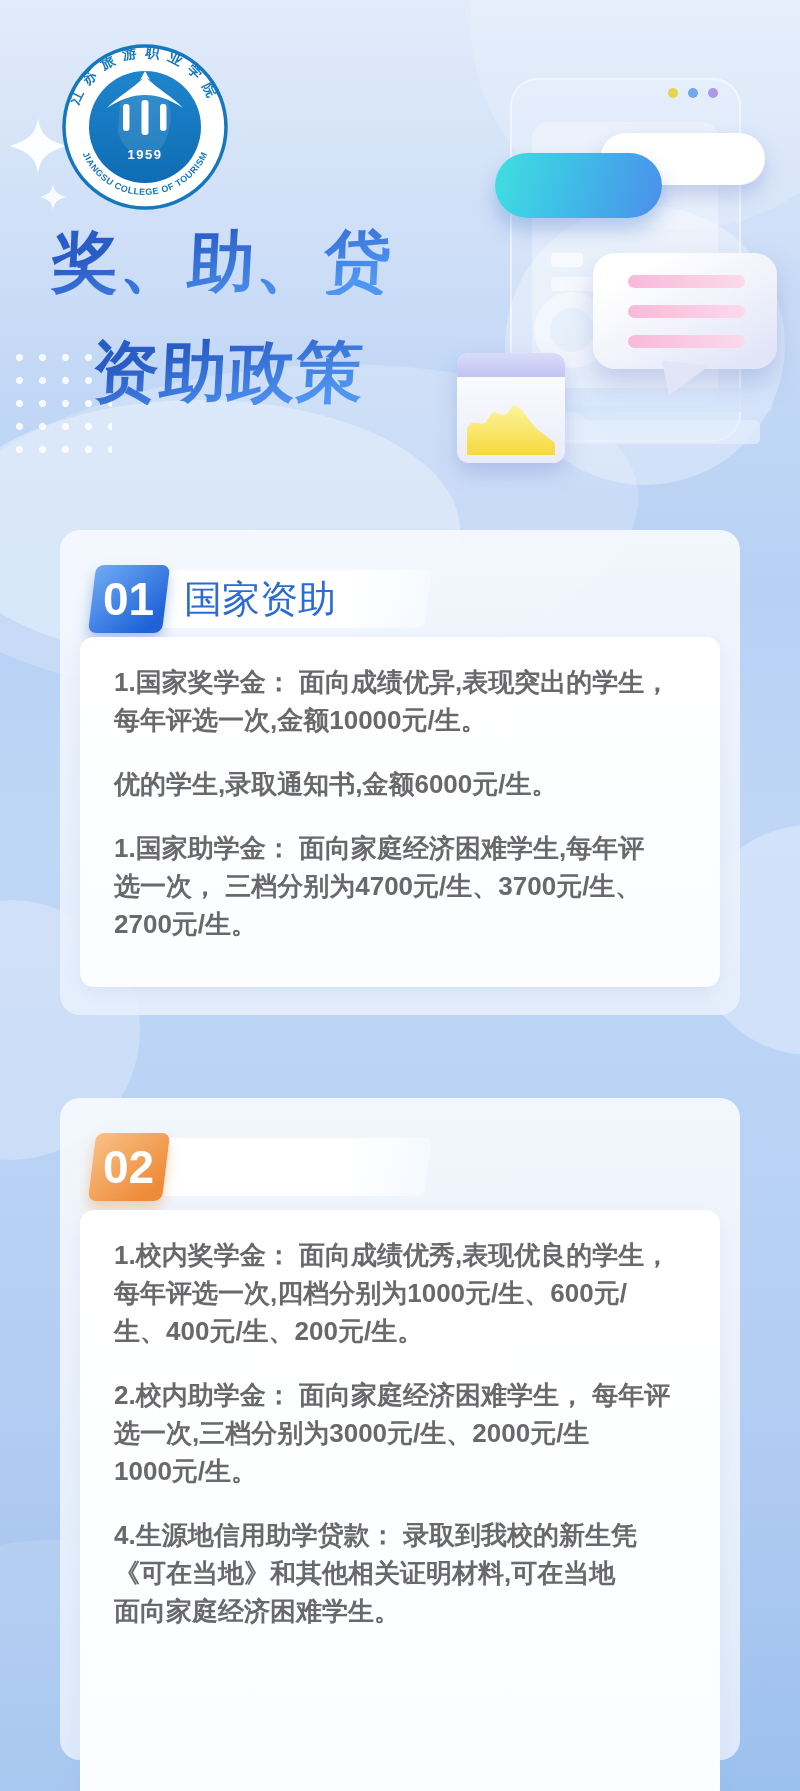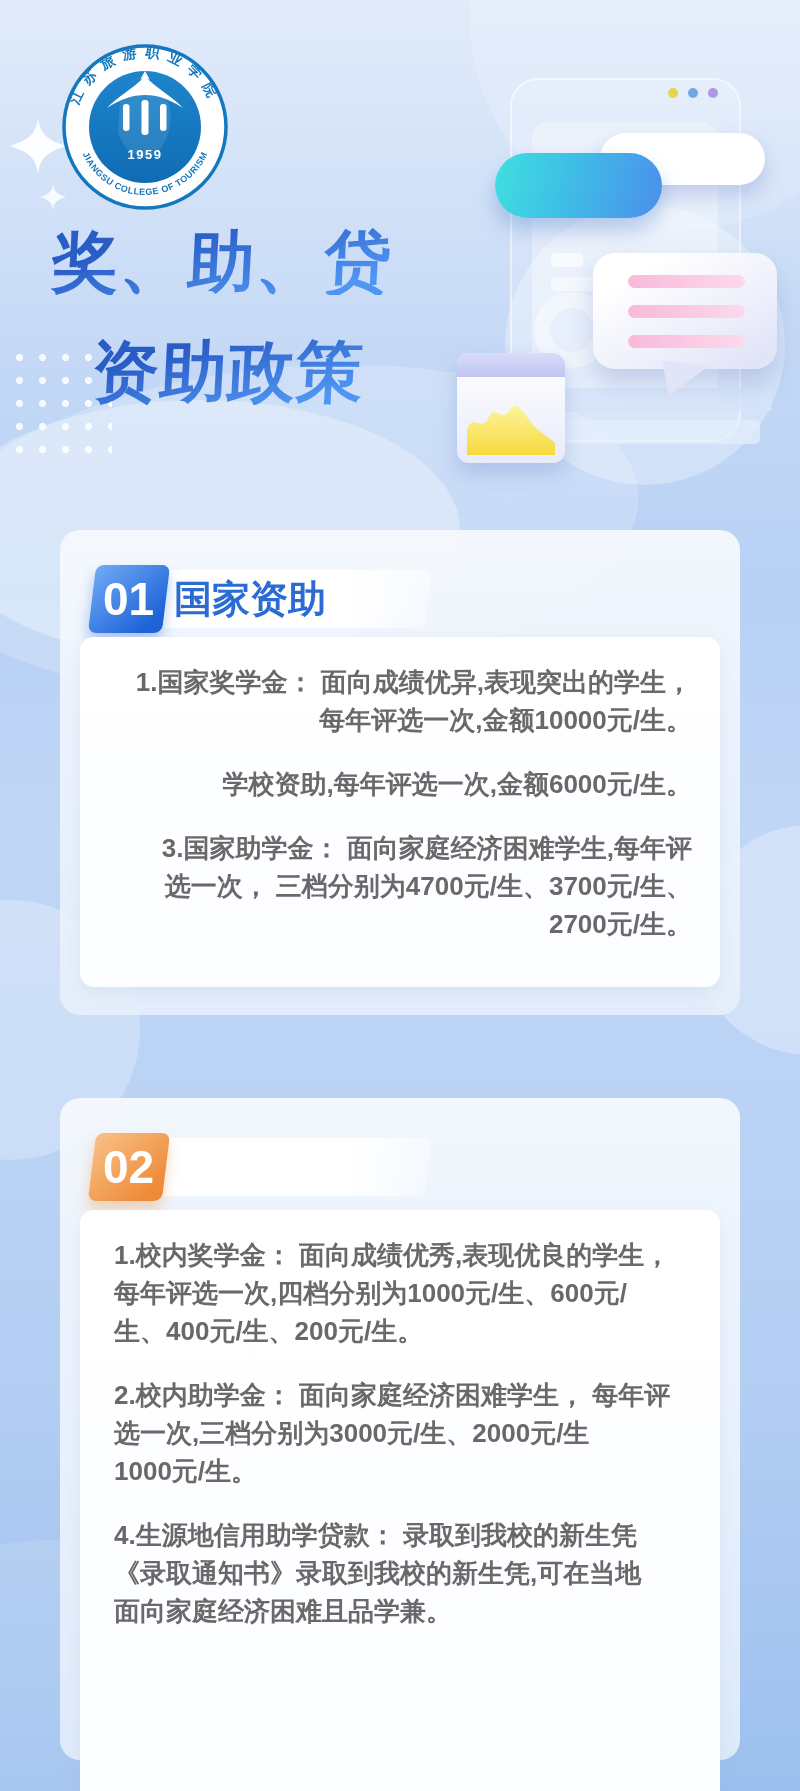--- a/index.html
+++ b/index.html
@@ -70,28 +70,28 @@
         background:linear-gradient(180deg,rgba(247,250,254,.92),rgba(233,241,252,.85));}
   .card1{top:530px; height:485px;}
   .card2{top:1098px; height:662px;}
   .strip{position:absolute; left:96px; top:40px; width:272px; height:58px; border-radius:6px;
          background:linear-gradient(90deg,#ffffff 70%,rgba(255,255,255,.35)); transform:skewX(-7deg);}
   .badge{position:absolute; left:32px; top:35px; width:74px; height:68px; border-radius:8px;
          transform:skewX(-7deg); display:flex; align-items:center; justify-content:center;}
   .badge span{transform:skewX(7deg); font-size:46px; font-weight:800; color:#ffffff;}
   .card1 .badge{background:linear-gradient(135deg,#71abf4 0%,#1e63d8 85%); box-shadow:0 8px 14px rgba(40,100,200,.35);}
   .card2 .badge{background:linear-gradient(135deg,#f9c187 0%,#ee8b39 85%); box-shadow:0 8px 14px rgba(230,140,50,.35);}
-  .sec-title{position:absolute; left:114px; top:40px; height:58px; line-height:58px;
-             font-size:38px; font-weight:700; white-space:nowrap;}
+  .sec-title{position:absolute; left:124px; top:40px; height:58px; line-height:58px;
+             font-size:38px; font-weight:400; white-space:nowrap;}
   .card1 .sec-title{color:#2b6bd4;}
   .card2 .sec-title{color:#ee8c2e;}
   .inner{position:absolute; left:20px; width:640px; border-radius:14px; box-sizing:border-box;
          background:linear-gradient(180deg,#ffffff,#fbfdff); padding:26px 28px 28px 34px;
          box-shadow:0 6px 18px rgba(140,165,210,.15); overflow:hidden;}
-  .card1 .inner{top:107px; height:350px;text-align:right;}
+  .card1 .inner{top:107px; height:350px;}
   .card2 .inner{top:112px; height:672px;}
   .para{margin:0 0 26px 0;}
   .para:last-child{margin-bottom:0;}
   .tline{font-size:26px; line-height:38px; font-weight:700; color:#69696b; white-space:nowrap;}
 </style>
 </head>
 <body>
 
 <div class="poster">
 
@@ -181,24 +181,24 @@
     <div class="badge">
       <span>01</span>
     </div>
     <div class="sec-title">国家资助</div>
     <div class="inner">
       <div class="para">
         <div class="tline">1.国家奖学金： 面向成绩优异,表现突出的学生，</div>
         <div class="tline">每年评选一次,金额10000元/生。</div>
       </div>
       <div class="para">
-        <div class="tline">学校资助,每年评选一次,金额6000元/生。</div>
-      </div>
-      <div class="para">
-        <div class="tline">3.国家助学金： 面向家庭经济困难学生,每年评</div>
+        <div class="tline">优的学生,录取通知书,金额6000元/生。</div>
+      </div>
+      <div class="para">
+        <div class="tline">1.国家助学金： 面向家庭经济困难学生,每年评</div>
         <div class="tline">选一次， 三档分别为4700元/生、3700元/生、</div>
         <div class="tline">2700元/生。</div>
       </div>
     </div>
   </section>
 
   <section class="card card2">
     <div class="strip"></div>
     <div class="badge">
       <span>02</span>
@@ -209,19 +209,19 @@
         <div class="tline">每年评选一次,四档分别为1000元/生、600元/</div>
         <div class="tline">生、400元/生、200元/生。</div>
       </div>
       <div class="para">
         <div class="tline">2.校内助学金： 面向家庭经济困难学生， 每年评</div>
         <div class="tline">选一次,三档分别为3000元/生、2000元/生</div>
         <div class="tline">1000元/生。</div>
       </div>
       <div class="para">
         <div class="tline">4.生源地信用助学贷款： 录取到我校的新生凭</div>
-        <div class="tline">《录取通知书》录取到我校的新生凭,可在当地</div>
-        <div class="tline">面向家庭经济困难且品学兼。</div>
+        <div class="tline">《可在当地》和其他相关证明材料,可在当地</div>
+        <div class="tline">面向家庭经济困难学生。</div>
       </div>
     </div>
   </section>
 
 </div>
 
 </body></html>

